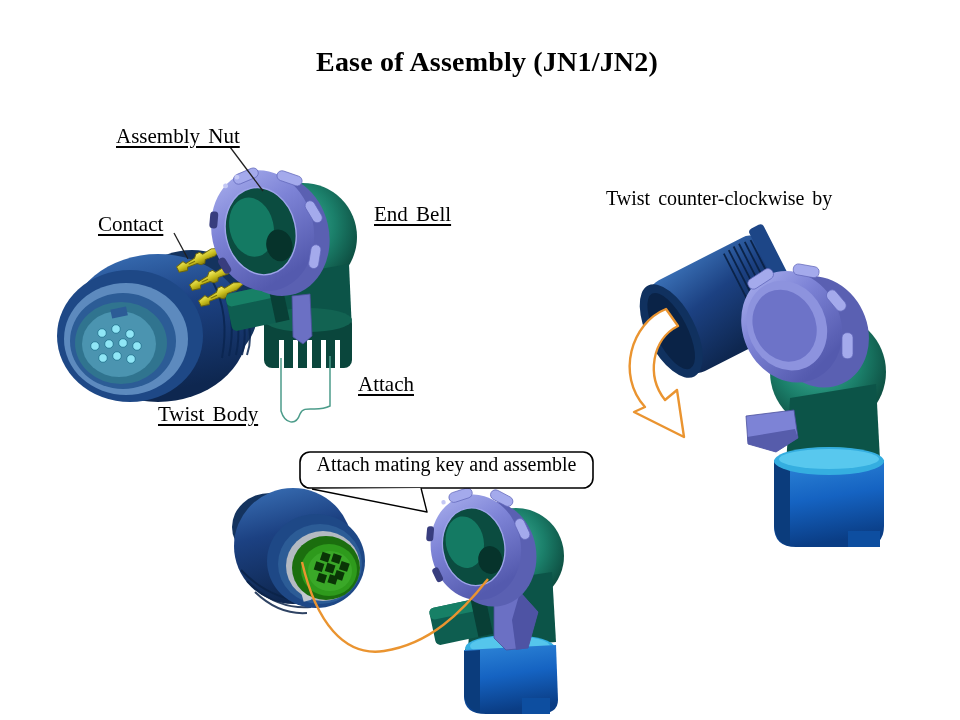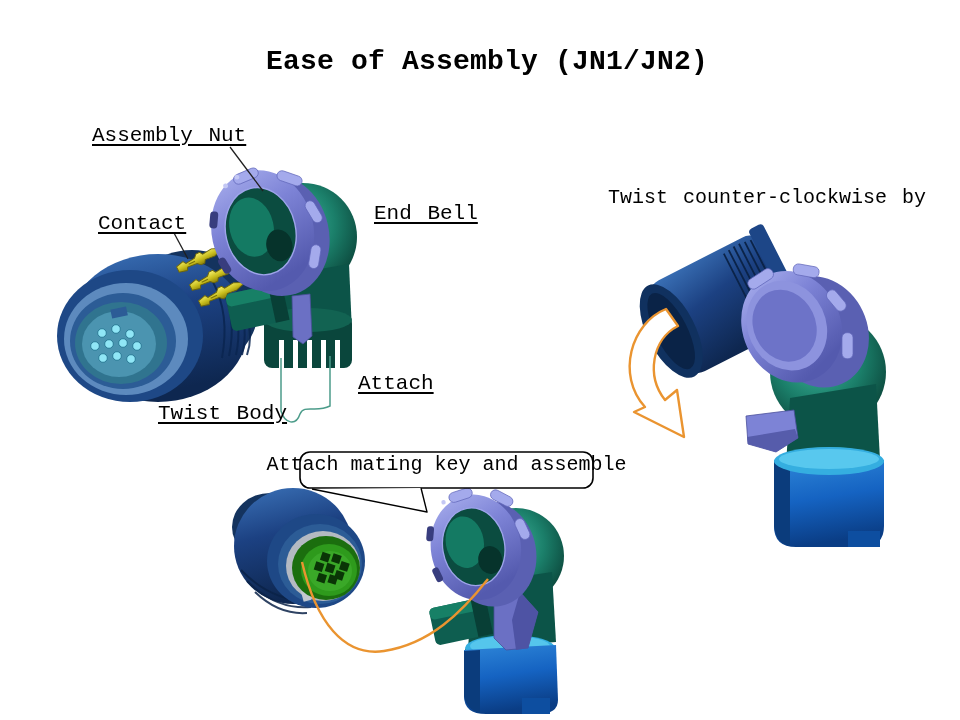--- a/index.html
+++ b/index.html
@@ -1,23 +1,23 @@
 <!DOCTYPE html>
 <html><head>
 <meta charset="utf-8">
 <style>
   html,body{margin:0;padding:0;background:#fff;}
   .slide{position:relative;width:960px;height:720px;background:#ffffff;overflow:hidden;
-         font-family:Liberation Mono, monospace;color:#000;}
+         font-family:Liberation Serif, serif;color:#000;}
   .slide svg{position:absolute;left:0;top:0;}
   .title{position:absolute;left:7px;top:46px;width:960px;text-align:center;
          font-size:28px;font-weight:bold;letter-spacing:.2px;margin:0;}
   .plabel{position:absolute;font-size:21px;text-decoration:underline;text-underline-offset:3px;
           word-spacing:3px;white-space:nowrap;line-height:24px;}
-  .twist-note{position:absolute;left:606px;top:183px;width:320px;text-align:right;
+  .twist-note{position:absolute;left:606px;top:183px;width:320px;text-align:left;
               font-size:20px;line-height:30px;word-spacing:3px;}
   .callout-text{position:absolute;left:300px;top:452px;width:293px;height:24px;
                 display:flex;align-items:center;justify-content:center;
                 font-size:20px;white-space:nowrap;}
 </style>
 </head>
 <body>
 
 <div class="slide">
 
@@ -248,21 +248,21 @@
   <line x1="174" y1="233" x2="188" y2="259" stroke="#202020" stroke-width="1.3"></line>
 
   <g>
     <rect x="300" y="452" width="293" height="36" rx="10" fill="#ffffff" stroke="#000000" stroke-width="1.6"></rect>
     <path d="M312,489 L427,512 L421,488" fill="#ffffff" stroke="#000000" stroke-width="1.4" stroke-linejoin="round"></path>
   </g>
 </svg>
 
 <h1 class="title">Ease of Assembly (JN1/JN2)</h1>
 
-<div class="plabel" style="left:92px;top:124px">Assembly Nut</div>
+<div class="plabel" style="left:116px;top:124px">Assembly Nut</div>
 <div class="plabel" style="left:98px;top:212px">Contact</div>
 <div class="plabel" style="left:374px;top:202px">End Bell</div>
 <div class="plabel" style="left:358px;top:372px">Attach</div>
 <div class="plabel" style="left:158px;top:402px">Twist Body</div>
 
 <div class="twist-note">
   <span>Twist counter-clockwise by</span><br>
 </div>
 
 <div class="callout-text">Attach mating key and assemble</div>

